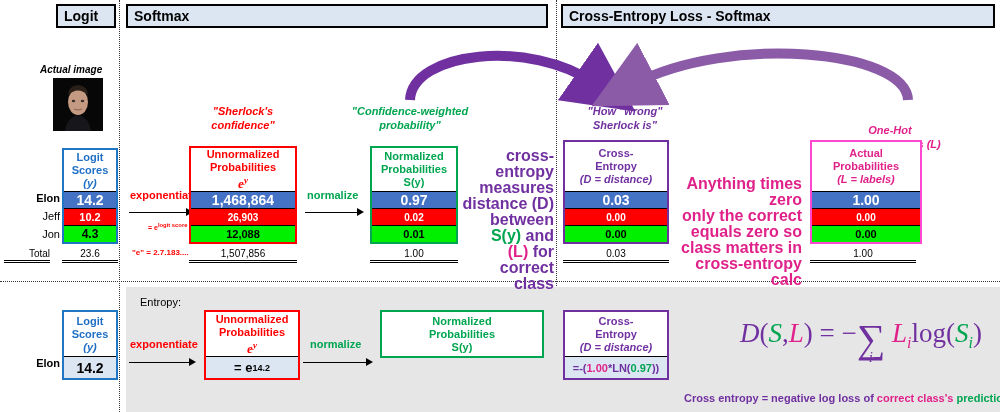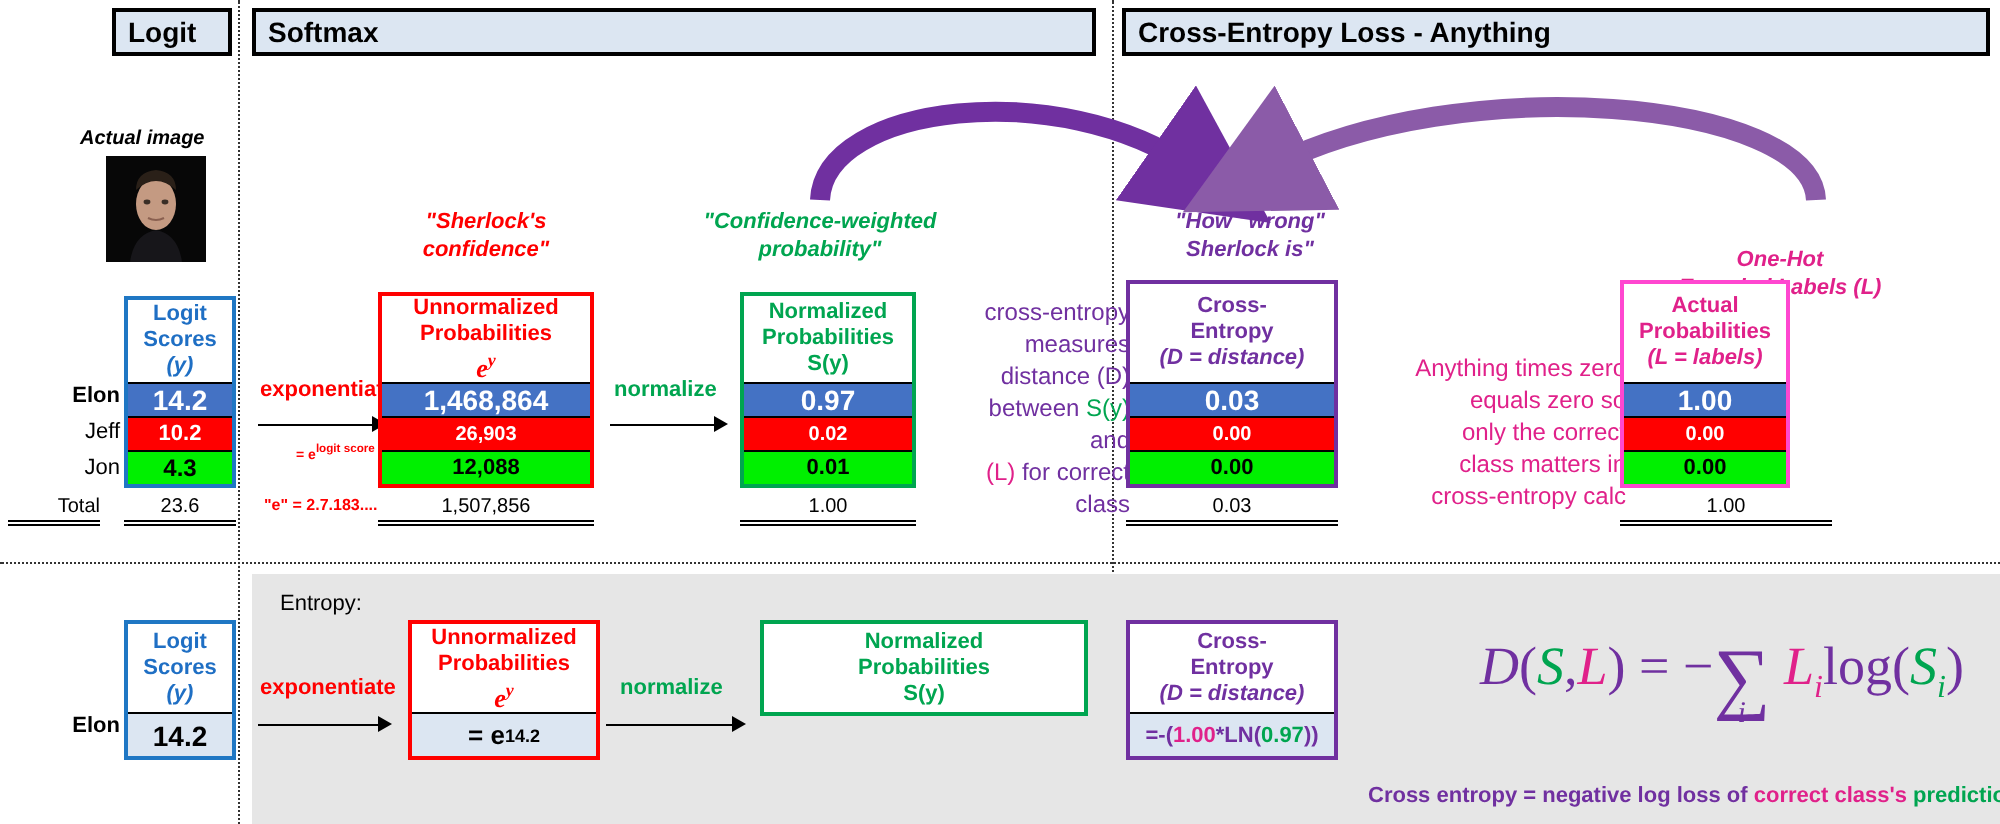--- a/index.html
+++ b/index.html
@@ -78,21 +78,21 @@
   .alab{position:absolute;font-weight:bold;font-size:11px;}
   .alab-red{color:#ff0000;}
   .alab-green{color:#00a550;}
   .sub{position:absolute;font-size:7px;font-weight:bold;color:#ff0000;}
   .arrowline{position:absolute;height:0;border-top:1.5px solid #000;}
   .arrowhead{position:absolute;width:0;height:0;
     border-top:4px solid transparent;border-bottom:4px solid transparent;
     border-left:7px solid #000;}
 
   
-  .ptxt{position:absolute;font-weight:normal;font-size:12px;line-height:16px;margin-left:11px;}
+  .ptxt{position:absolute;font-weight:bold;font-size:16px;line-height:16px;}
   .ptxt-purple{color:#7030a0;text-align:right;}
   .ptxt-pink{color:#e0218a;text-align:right;}
   .g{color:#00a550;}
   .p{color:#e0218a;}
 
   
   .imgcap{position:absolute;font-style:italic;font-weight:bold;font-size:10px;color:#000;}
   .photo{position:absolute;background:#0a0a0a;border:0;overflow:hidden;}
 
   
@@ -116,21 +116,21 @@
 
 <div class="stage">
 
   <div class="banner" style="left:56px;top:4px;width:60px;height:24px;">
     <span>Logit</span>
   </div>
   <div class="banner" style="left:126px;top:4px;width:422px;height:24px;">
     <span>Softmax</span>
   </div>
   <div class="banner" style="left:561px;top:4px;width:434px;height:24px;">
-    <span>Cross-Entropy Loss - Anything</span>
+    <span>Cross-Entropy Loss - Softmax</span>
   </div>
 
   <div class="vdot" style="left:119px;top:0px;height:412px;"></div>
   <div class="vdot" style="left:556px;top:0px;height:412px;"></div>
   <div class="hdot" style="left:0px;top:281px;width:1000px;"></div>
 
   <div class="shade" style="left:126px;top:287px;width:874px;height:125px;"></div>
 
   <div class="imgcap" style="left:40px;top:64px;">Actual image</div>
   <div class="photo" style="left:53px;top:78px;width:50px;height:53px;">
@@ -244,27 +244,27 @@
       <span class="it">(D = distance)</span>
     </div>
     <div class="row r-blue" style="font-size:14px;">0.03</div>
     <div class="row r-red" style="font-size:10px;">0.00</div>
     <div class="row r-green" style="font-size:11px;">0.00</div>
   </div>
   <div class="total" style="left:563px;top:248px;width:106px;">0.03</div>
 
   <div class="ptxt ptxt-pink" style="left:676px;top:176px;width:126px;">
     <div>Anything times zero</div>
+    <div>only the correct</div>
     <div>equals zero so</div>
-    <div>only the correct</div>
     <div>class matters in</div>
     <div>cross-entropy calc</div>
   </div>
 
-  <div class="tbl bx-pink" style="left:810px;top:140px;width:85px;">
+  <div class="tbl bx-pink" style="left:810px;top:140px;width:112px;">
     <div class="hd" style="height:49px;">
       <span>Actual</span>
       <span>Probabilities</span>
       <span class="it">(L = labels)</span>
     </div>
     <div class="row r-blue" style="font-size:14px;">1.00</div>
     <div class="row r-red" style="font-size:10px;">0.00</div>
     <div class="row r-green" style="font-size:11px;">0.00</div>
   </div>
   <div class="total" style="left:810px;top:248px;width:106px;">1.00</div>

